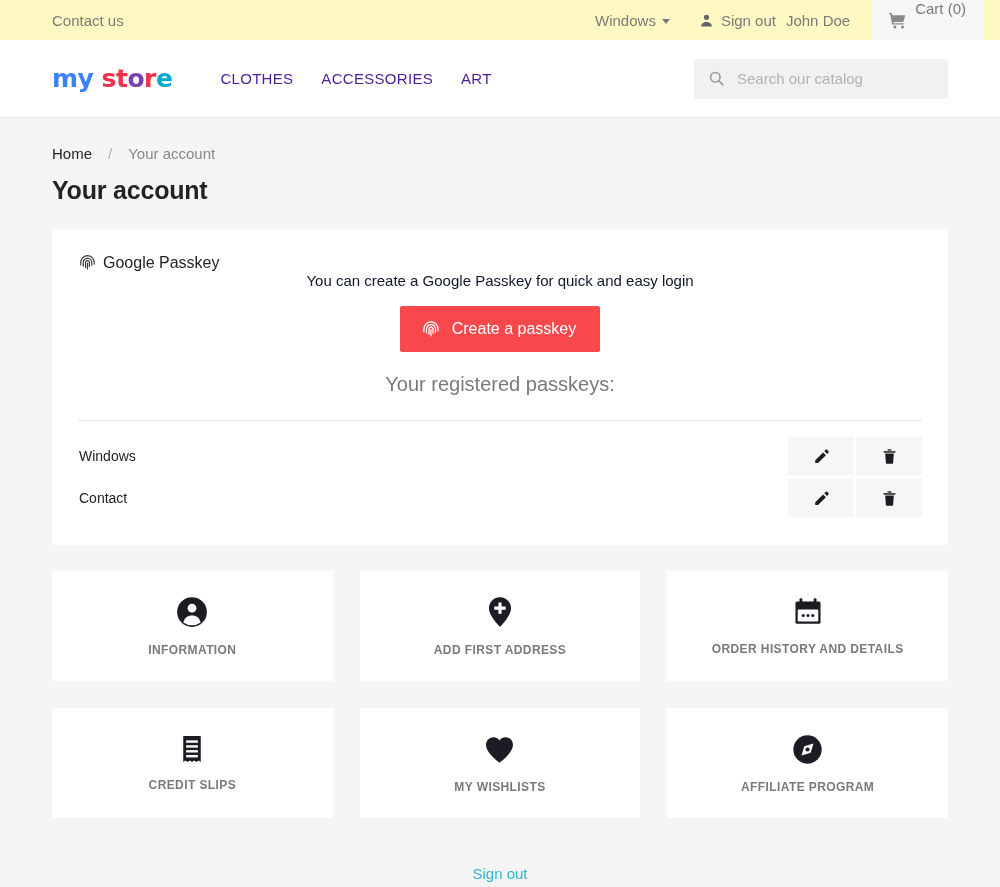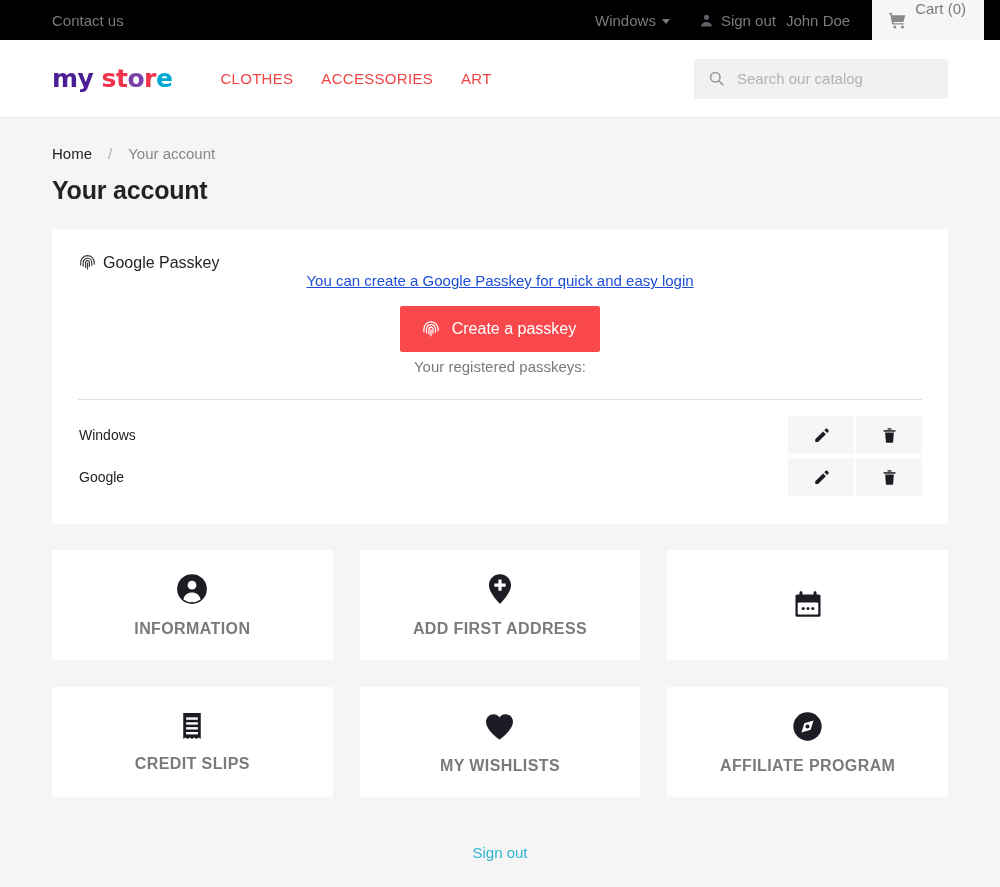--- a/index.html
+++ b/index.html
@@ -8,21 +8,21 @@
     margin: 0; padding: 0;
     width: 1000px; height: 887px;
     background: #f5f5f5;
     font-family: "Liberation Sans", sans-serif;
     color: #7a7a7a;
     -webkit-font-smoothing: antialiased;
   }
 
   
   .topbar {
-    background: #000000;
+    background: #fef9c3;
     height: 40px;
     display: flex;
     align-items: center;
     padding: 0 0 0 52px;
     font-size: 15px;
     color: #7a7a7a;
     position: relative;
   }
   .topbar-contact {
     color: #7a7a7a;
@@ -89,34 +89,34 @@
     border-bottom: 1px solid #ededed;
   }
   .logo {
     font-size: 25px;
     font-weight: 700;
     letter-spacing: -0.5px;
     cursor: pointer;
     font-family: "DejaVu Sans", sans-serif;
     white-space: nowrap;
   }
-  .logo .l1 { color: #4c1d95; }
+  .logo .l1 { color: #3b82f6; }
   .logo .l2 { color: #f0324b; }
   .logo .l3 { color: #7a3fa8; }
   .logo .l4 { color: #f0324b; }
   .logo .l5 { color: #00a9d4; }
 
   .mainnav {
     display: flex;
     align-items: center;
     gap: 28px;
     margin-left: 48px;
   }
   .mainnav a {
-    color: #ef4444;
+    color: #4c1d95;
     font-size: 15px;
     letter-spacing: 0.3px;
     text-decoration: none;
     cursor: pointer;
     text-transform: uppercase;
   }
 
   .searchbox {
     margin-left: auto;
     width: 254px;
@@ -178,43 +178,42 @@
     display: flex;
     align-items: center;
     gap: 6px;
     font-size: 16px;
     color: #232323;
   }
   .passkey-head .label { color: #232323; }
   .passkey-desc {
     text-align: center;
     font-size: 15px;
-    color: #1d4ed8;
+    color: #0f172a;
     margin-bottom: 17px;
-    text-decoration: underline;
   }
   .create-btn-wrap { text-align: center; }
   .create-btn {
     display: inline-flex;
     align-items: center;
     gap: 11px;
     background: #f8484b;
     color: #ffffff;
     border: none;
     padding: 13px 24px 13px 21px;
     font-size: 16px;
     font-family: "Liberation Sans", sans-serif;
     cursor: pointer;
     border-radius: 2px;
   }
   .registered-label {
     text-align: center;
-    font-size: 15px;
-    color: #7a7a7a;
-    margin-top: 6px;
+    font-size: 20px;
+    color: #7a7a7a;
+    margin-top: 21px;
   }
   .divider {
     border: none;
     border-top: 1px solid #e2e2e2;
     margin: 24px 0 0 0;
   }
 
   .pk-row {
     display: flex;
     align-items: center;
@@ -255,21 +254,21 @@
     height: 110px;
     display: flex;
     flex-direction: column;
     align-items: center;
     justify-content: center;
     gap: 14px;
     cursor: pointer;
     text-decoration: none;
   }
   .tile-label {
-    font-size: 16px;
+    font-size: 12px;
     font-weight: 700;
     color: #7a7a7a;
     letter-spacing: 0.4px;
     text-transform: uppercase;
   }
 
   .footer-signout {
     text-align: center;
     margin-top: 47px;
     padding-bottom: 18px;
@@ -410,21 +409,21 @@
                 <path d="M9.3 1.8h5.4v1.9H9.3z"></path>
                 <path d="M3.6 4.5h16.8v2.1H3.6z"></path>
                 <path d="M5.9 7.8h12.2l-1 13.3a1.2 1.2 0 01-1.2 1.1H8.1a1.2 1.2 0 01-1.2-1.1z"></path>
               </svg>
             </span>
           </button>
         </div>
       </div>
 
       <div class="pk-row">
-        <span class="pk-name">Google</span>
+        <span class="pk-name">Contact</span>
         <div class="pk-actions">
           <button class="icon-btn">
             <span class="ico">
               <svg width="17" height="17" viewBox="0 0 24 24" fill="#1c1c24">
                 <path d="M3.2 17.4l11.1-11.1 3.9 3.9L7.1 21.3H3.2z"></path>
                 <path d="M16 4.6l2-2c.55-.55 1.45-.55 2 0l1.9 1.9c.55.55.55 1.45 0 2l-2 2z"></path>
               </svg>
             </span>
           </button>
           <button class="icon-btn">
@@ -470,20 +469,21 @@
         <svg width="32" height="32" viewBox="0 0 24 24" fill="none">
           <rect x="2.6" y="4.2" width="18.8" height="16.6" rx="1.2" fill="#1c1c24"></rect>
           <rect x="4.3" y="10.2" width="15.4" height="9" rx="0.6" fill="#ffffff"></rect>
           <rect x="5.6" y="1.6" width="2.2" height="4" rx="1" fill="#1c1c24"></rect>
           <rect x="16.2" y="1.6" width="2.2" height="4" rx="1" fill="#1c1c24"></rect>
           <circle cx="8.4" cy="14.6" r="1.15" fill="#1c1c24"></circle>
           <circle cx="12" cy="14.6" r="1.15" fill="#1c1c24"></circle>
           <circle cx="15.6" cy="14.6" r="1.15" fill="#1c1c24"></circle>
         </svg>
       </span>
+      <span class="tile-label">ORDER HISTORY AND DETAILS</span>
     </a>
 
     <a class="tile">
       <span class="ico">
         <svg width="30" height="30" viewBox="0 0 24 24">
           <path d="M5 1.6h14v20.8l-1.75-1.3-1.75 1.3-1.75-1.3-1.75 1.3-1.75-1.3-1.75 1.3L6.75 21.1 5 22.4z" fill="#1c1c24"></path>
           <rect x="7.3" y="5.1" width="9.4" height="1.9" fill="#ffffff"></rect>
           <rect x="7.3" y="9" width="9.4" height="1.9" fill="#ffffff"></rect>
           <rect x="7.3" y="12.9" width="9.4" height="1.9" fill="#ffffff"></rect>
           <rect x="7.3" y="16.8" width="9.4" height="1.9" fill="#ffffff"></rect>

